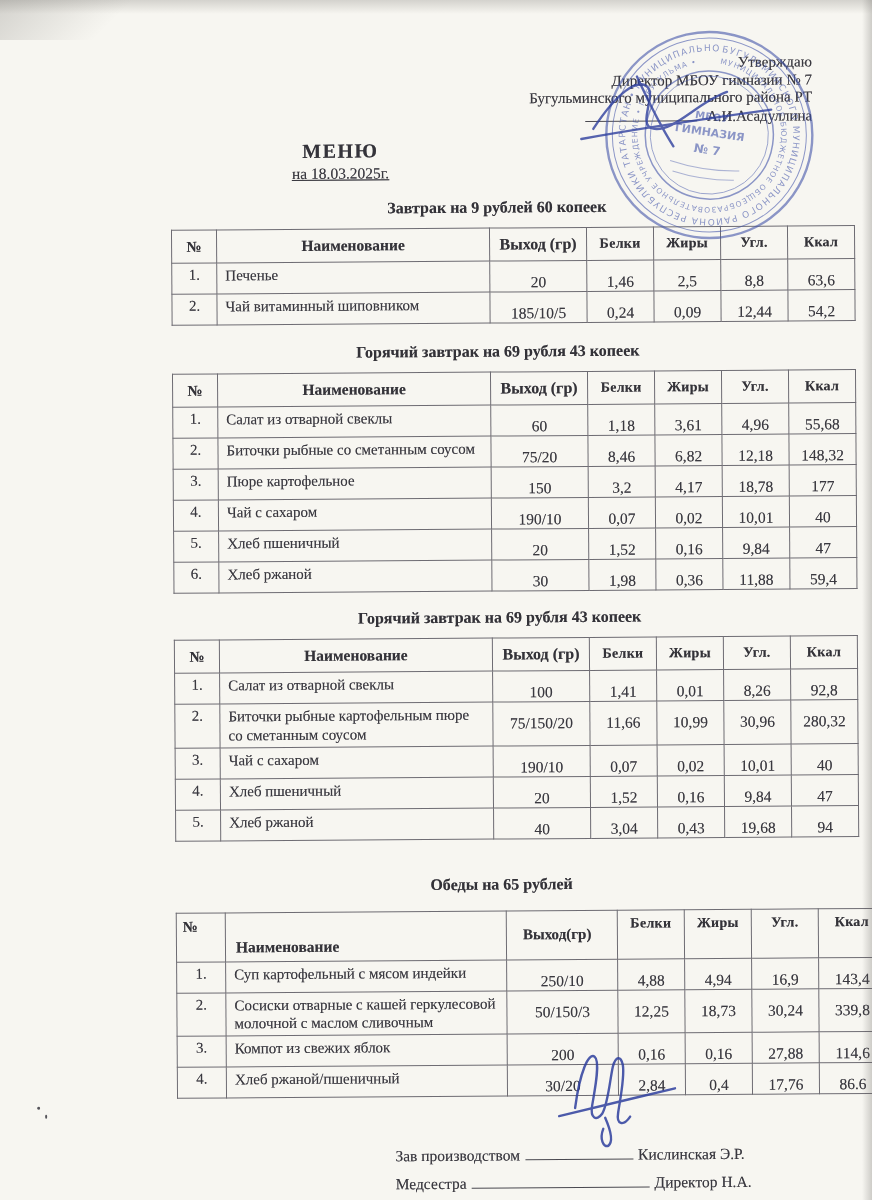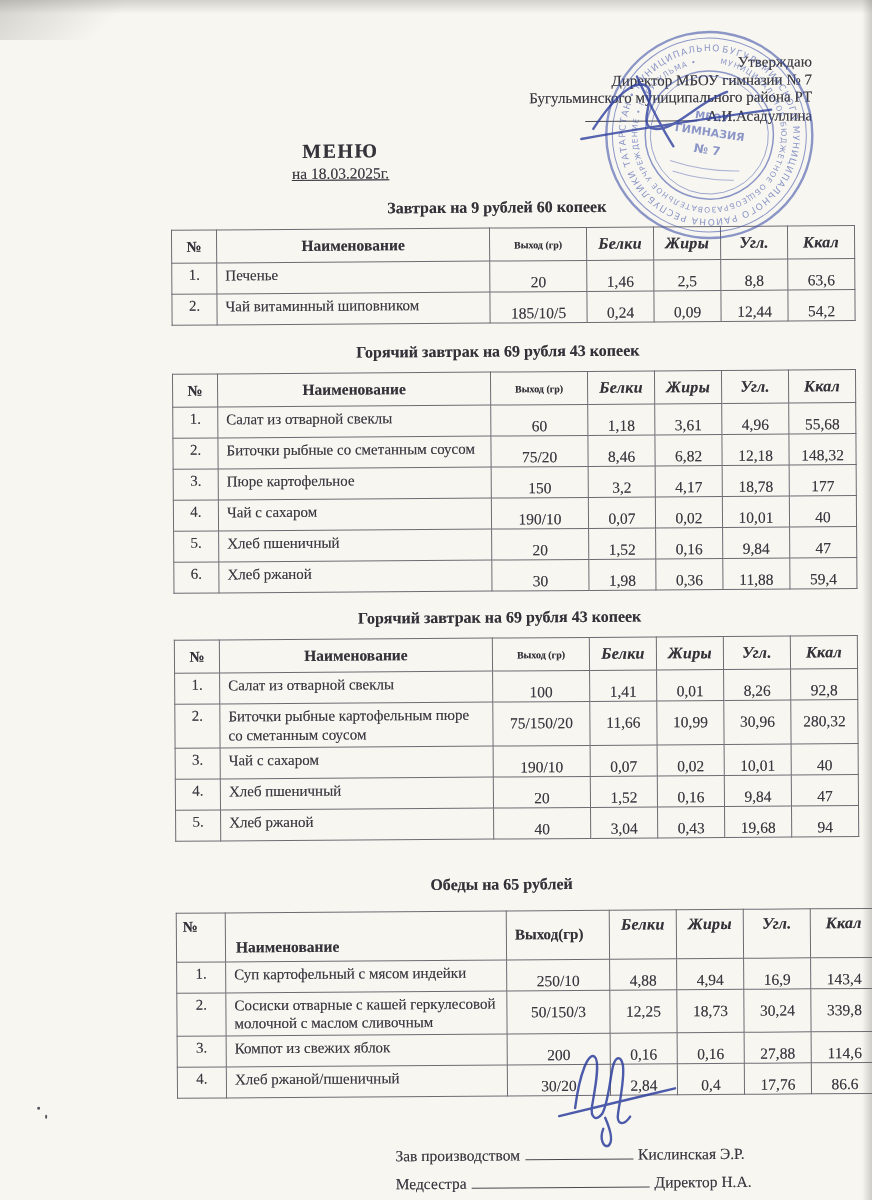--- a/index.html
+++ b/index.html
@@ -46,34 +46,34 @@
   .s2{margin-top:19px;}
   .s3{margin-top:17px;}
   .s4{margin-top:36px;}
   .s4 .section-title{margin-bottom:17px;}
 
   table{border-collapse:collapse;width:100%;table-layout:fixed;background:transparent;}
   th,td{border:1px solid #6e6c73;}
   th{font-weight:bold;color:#343339;padding:5px 2px;height:22px;}
   th.col-num{width:40px;font-size:15px;}
   th.col-name{width:268px;font-size:15.5px;}
-  th.col-out{width:92px;font-size:10px;}
-  th.col-s{width:62px;font-size:16px;letter-spacing:.3px;font-style:italic;}
+  th.col-out{width:92px;font-size:16px;}
+  th.col-s{width:62px;font-size:14px;letter-spacing:.3px;}
   td{font-size:15px;color:#3a3940;}
   tbody tr{height:31px;}
   .cell-num{text-align:center;vertical-align:top;padding-top:3px;}
   .cell-name{vertical-align:top;padding:3px 6px 2px 8px;line-height:1.25;}
   .cell-val{text-align:center;vertical-align:top;padding-top:1px;}
   .cell-val .shift{position:relative;top:11px;display:inline-block;font-size:15.5px;}
 
   
   table[data-table="3"] th{height:38px;}
   table[data-table="3"] th.col-num{text-align:left;vertical-align:top;padding-left:6px;}
   table[data-table="3"] th.col-name{text-align:left;vertical-align:bottom;padding-left:10px;padding-bottom:5px;}
-  table[data-table="3"] th.col-out{font-size:15px;text-align:left;padding-left:8px;vertical-align:middle;}
+  table[data-table="3"] th.col-out{font-size:15px;text-align:left;padding-left:16px;vertical-align:middle;}
   table[data-table="3"] th.col-s{vertical-align:top;}
 
   
   .footer{margin-top:50px;margin-left:218px;font-size:15.5px;position:relative;z-index:2;}
   .sig-row{margin-bottom:10px;white-space:nowrap;}
   .sig-line{display:inline-block;height:13px;border-bottom:1.3px solid #4a4950;
     vertical-align:baseline;margin:0 5px;}
   .w1{width:108px;}
   .w2{width:178px;}
 

